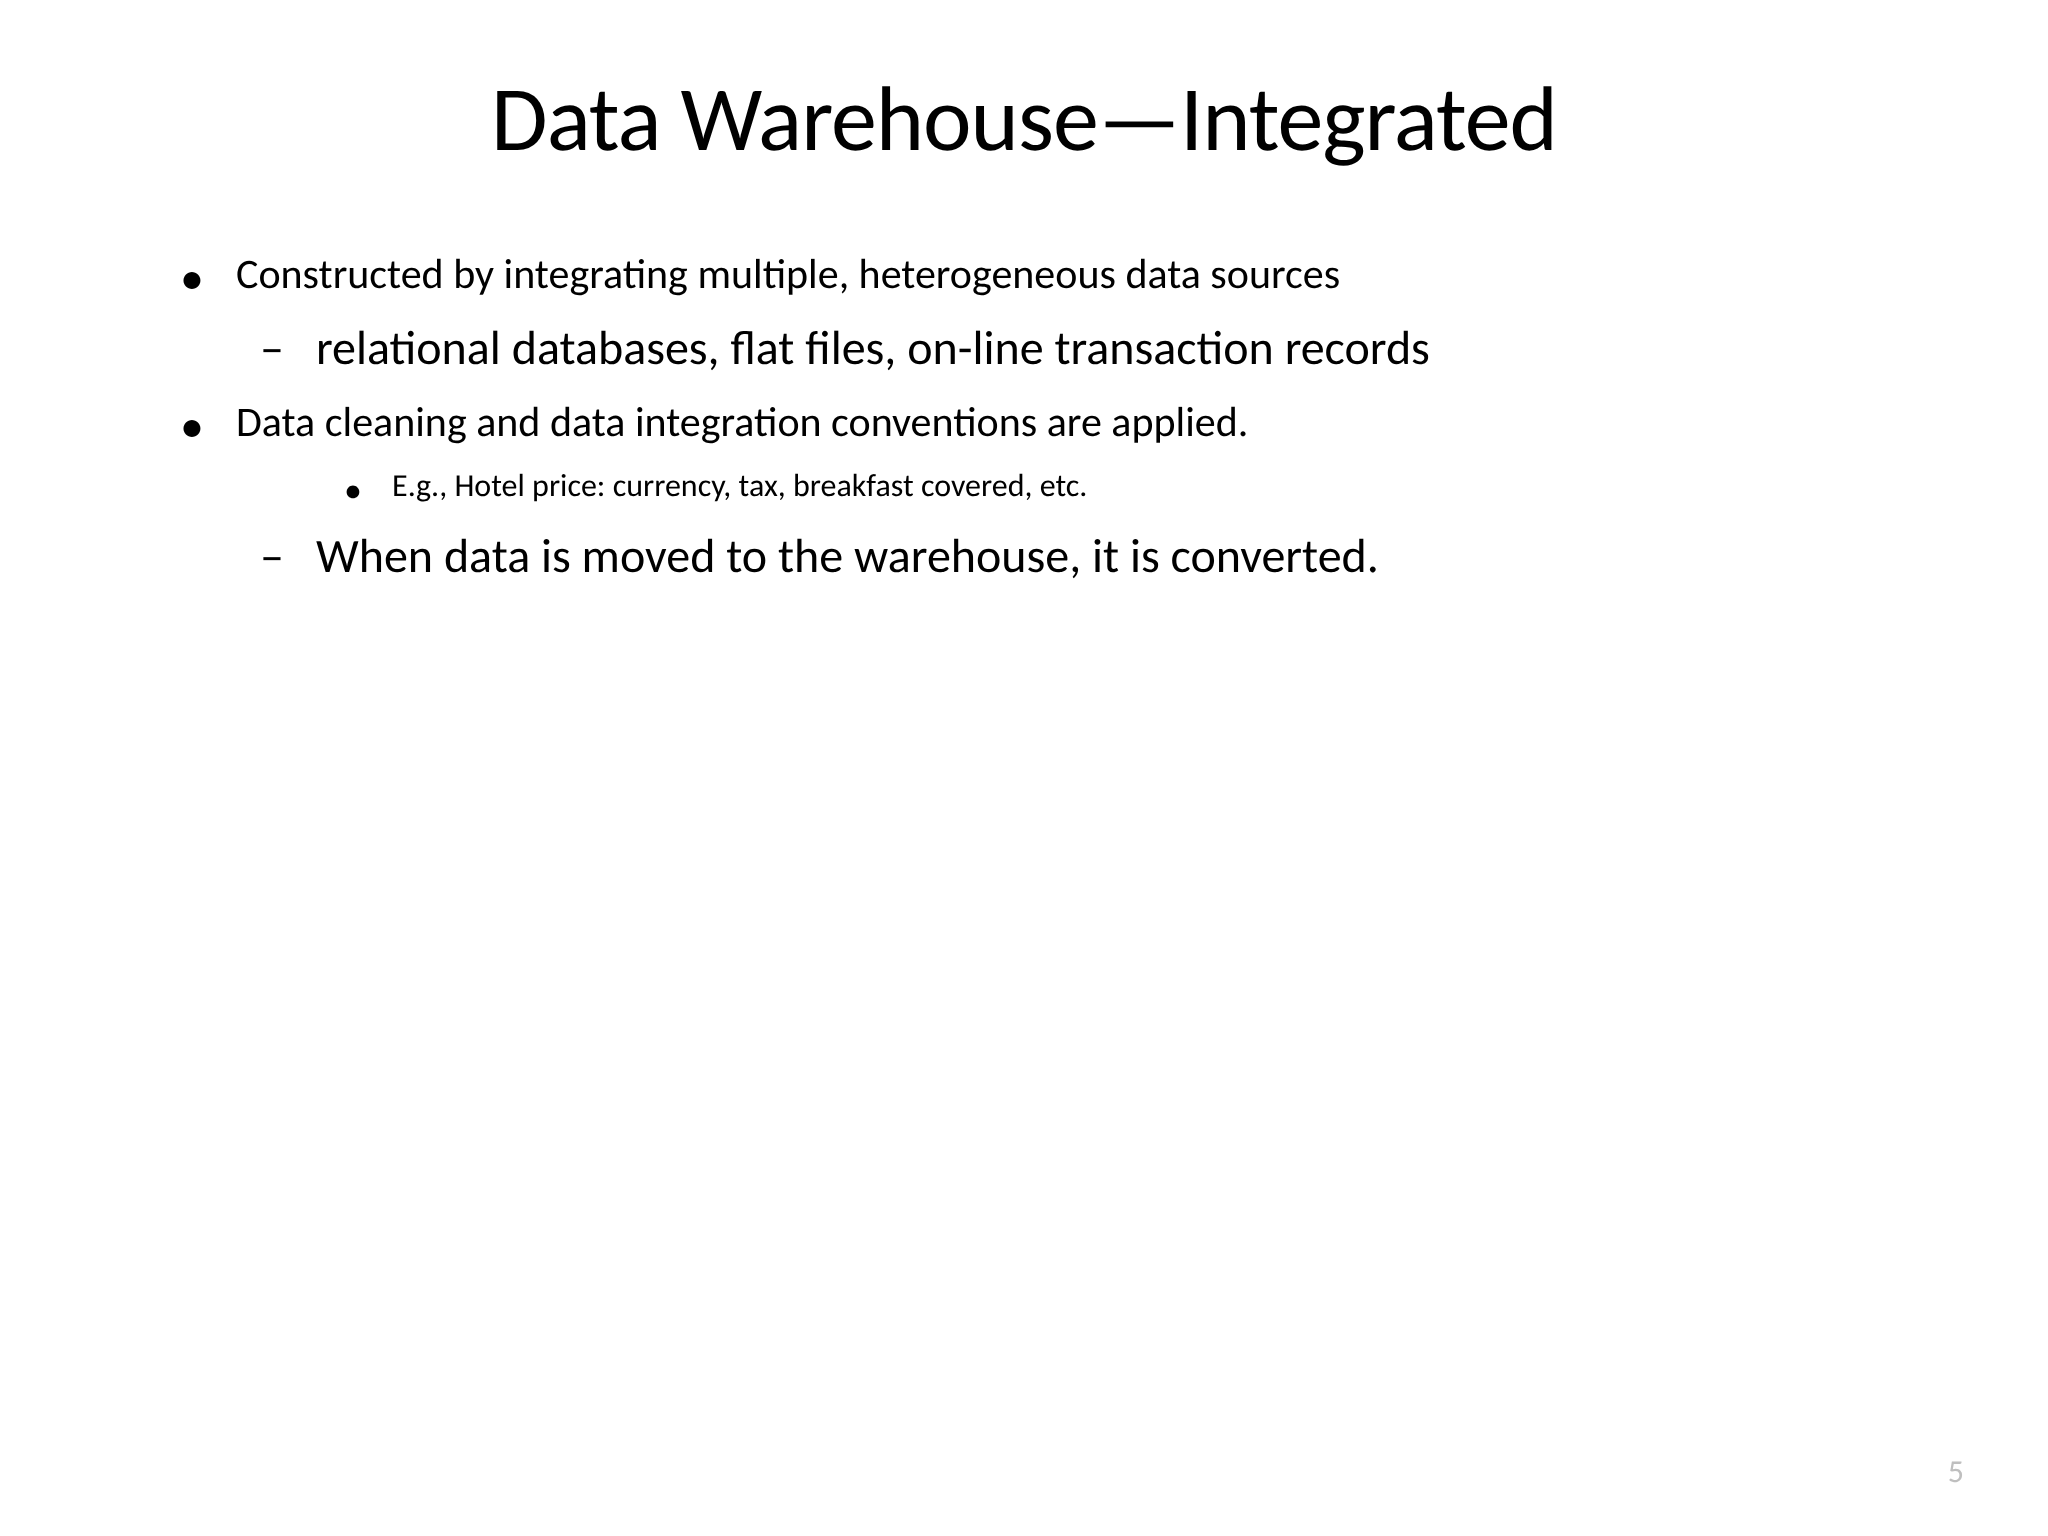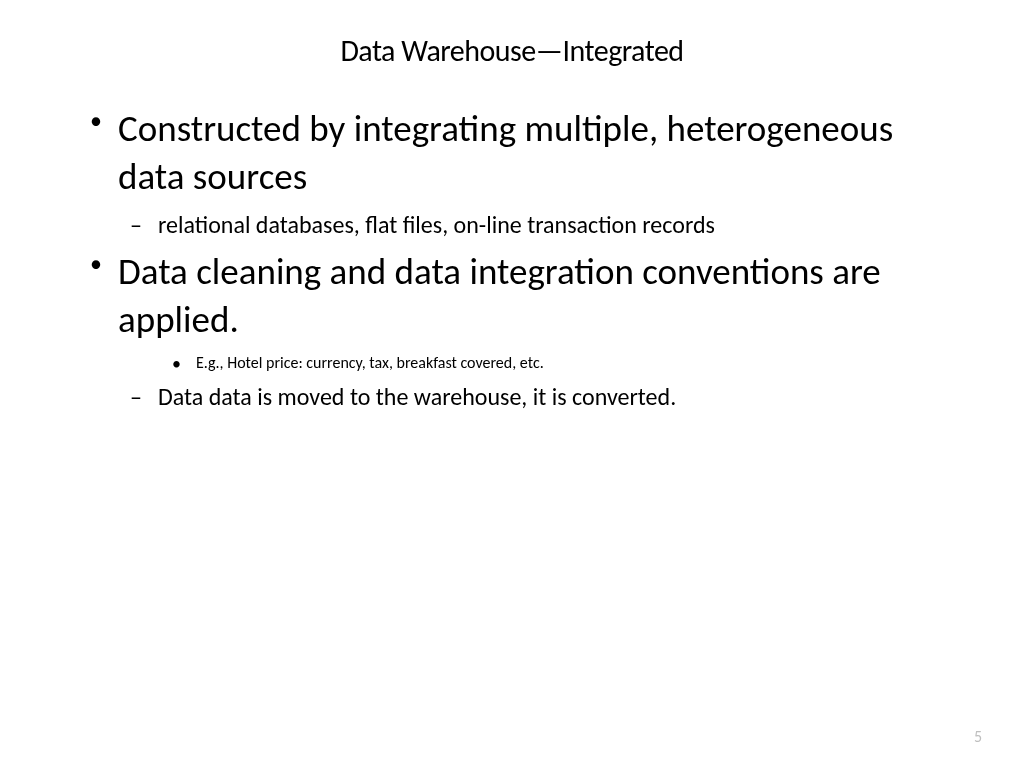--- a/index.html
+++ b/index.html
@@ -13,31 +13,31 @@
       background: #ffffff;
       font-family: Calibri, "Segoe UI", Arial, sans-serif;
       color: #000000;
       position: relative;
       overflow: hidden;
     }
     .slide {
       padding: 32px 60px 40px 60px;
     }
     .title {
-      font-size: 30px;
+      font-size: 46px;
       font-weight: 400;
       text-align: center;
       margin-bottom: 36px;
       letter-spacing: -0.5px;
     }
     .content {
       padding-left: 30px;
     }
     .bullet-l1 {
-      font-size: 37px;
+      font-size: 21px;
       line-height: 1.3;
       margin-bottom: 8px;
       position: relative;
       padding-left: 28px;
     }
     .bullet-l1::before {
       content: "•";
       position: absolute;
       left: 0;
       top: 0;
@@ -83,16 +83,16 @@
 </head>
 <body>
 
 <div class="slide">
   <h1 class="title">Data Warehouse—Integrated</h1>
   <div class="content">
     <div class="bullet-l1">Constructed by integrating multiple, heterogeneous data sources</div>
     <div class="bullet-l2">relational databases, flat files, on-line transaction records</div>
     <div class="bullet-l1">Data cleaning and data integration conventions are applied.</div>
     <div class="bullet-l3">E.g., Hotel price: currency, tax, breakfast covered, etc.</div>
-    <div class="bullet-l2">Data data is moved to the warehouse, it is converted.</div>
+    <div class="bullet-l2">When data is moved to the warehouse, it is converted.</div>
   </div>
 </div>
 <div class="page-number">5</div>
 
 </body></html>

